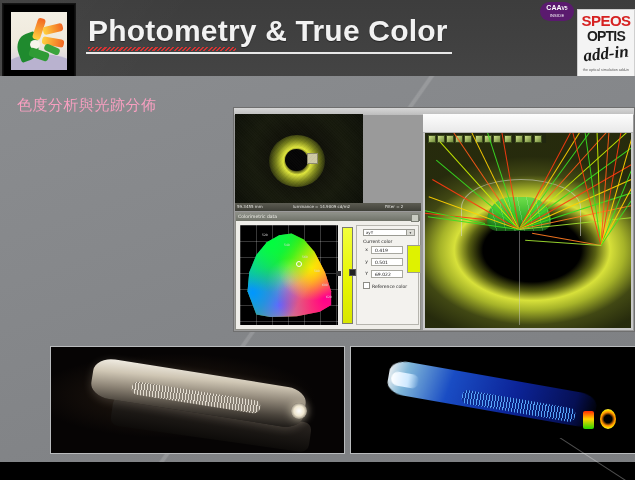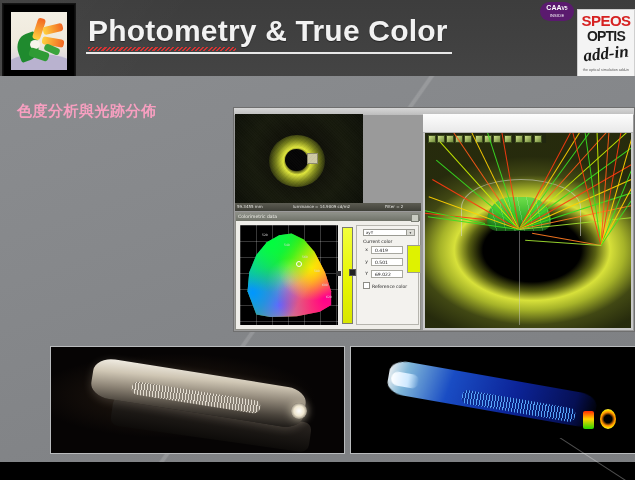--- a/index.html
+++ b/index.html
@@ -99,22 +99,22 @@
     position:absolute;left:0;top:34px;width:56px;text-align:center;
     color:#1a1a1a;font-size:17px;font-style:italic;font-weight:bold;
     font-family:"Liberation Serif",serif;transform:rotate(-6deg);
   }
   .optis-logo .l4{
     position:absolute;left:0;top:58px;width:56px;text-align:center;
     color:#555;font-size:3.5px;letter-spacing:.1px;
   }
   
   .cn-head{
-    position:absolute;left:17px;top:102px;
-    color:#f79fc0;font-size:15px;font-weight:bold;
+    position:absolute;left:17px;top:96px;
+    color:#f79fc0;font-size:15px;font-weight:normal;
     letter-spacing:.5px;white-space:nowrap;text-align:right;
   }
   .cn-body{
     position:absolute;left:20px;top:126px;width:200px;
     color:#fafafa;font-size:16.5px;line-height:25px;
     letter-spacing:0.5px;
   }
   
   .shot{
     position:absolute;left:233px;top:107px;width:400px;height:223px;

